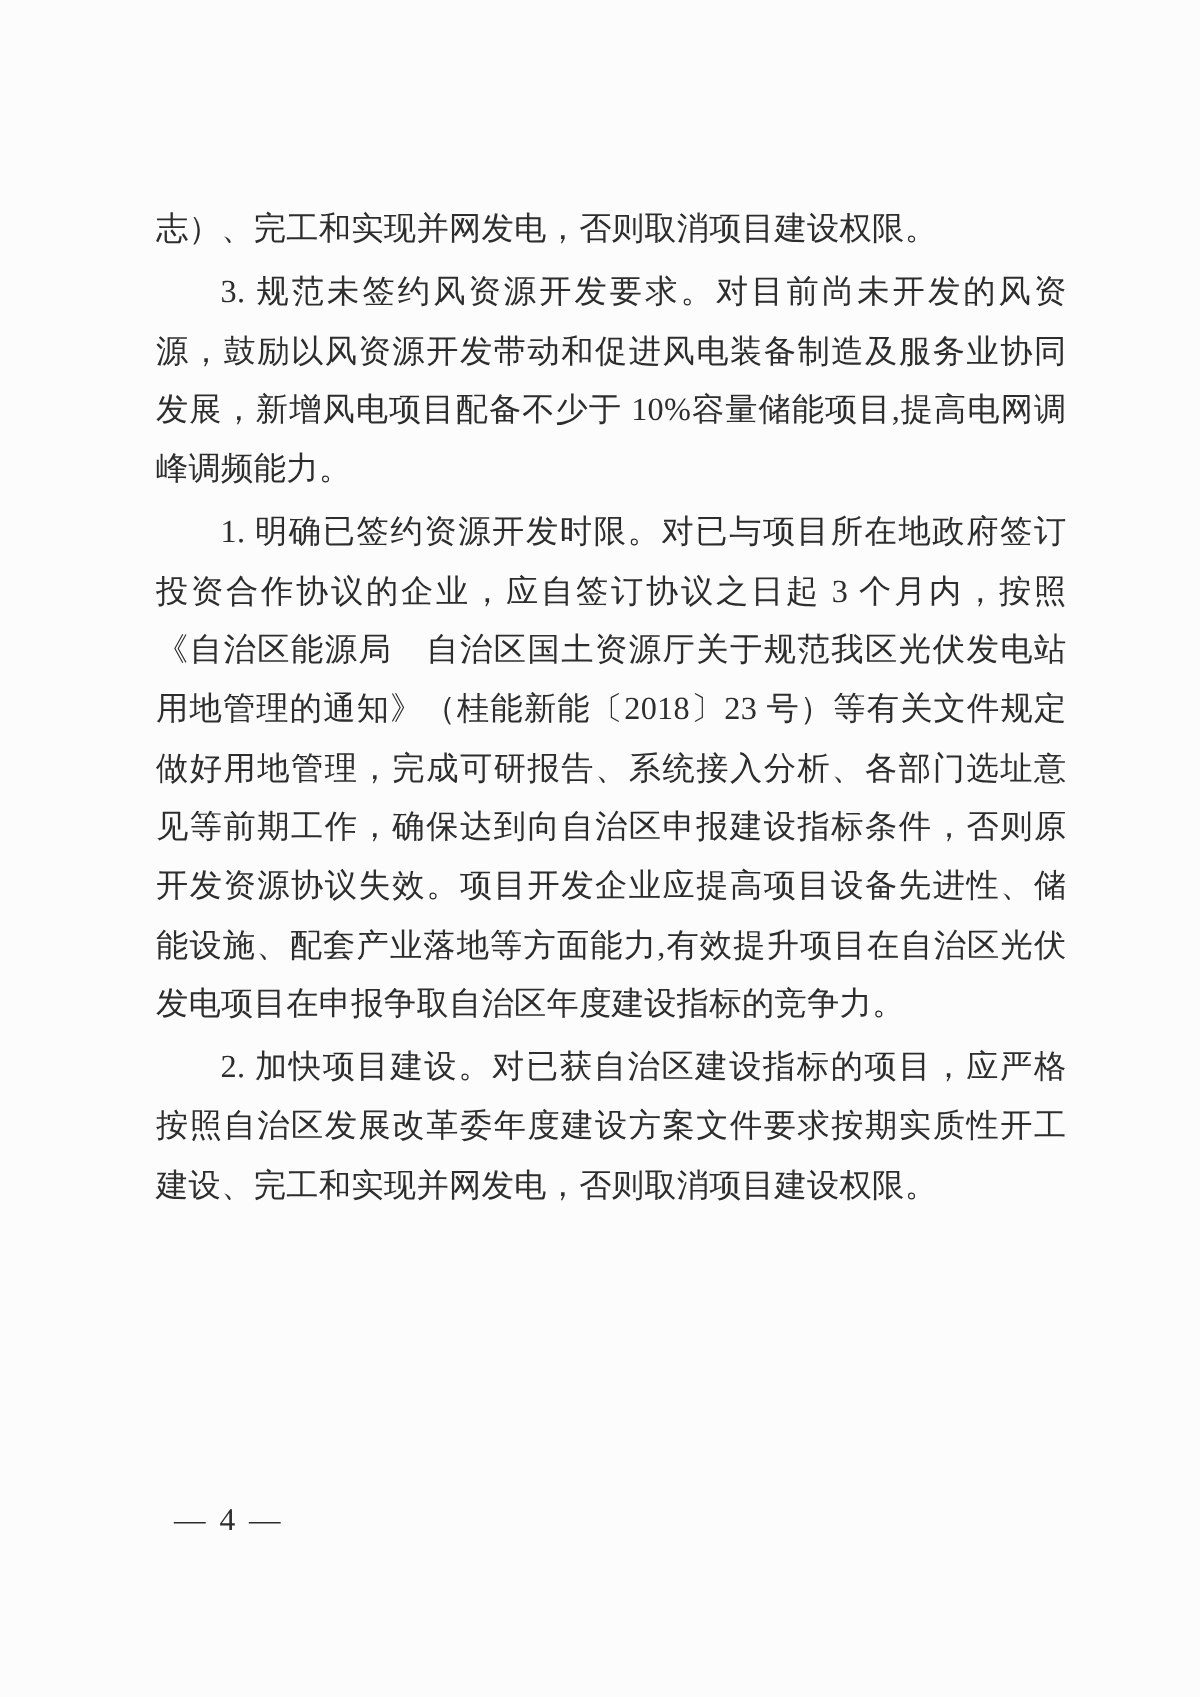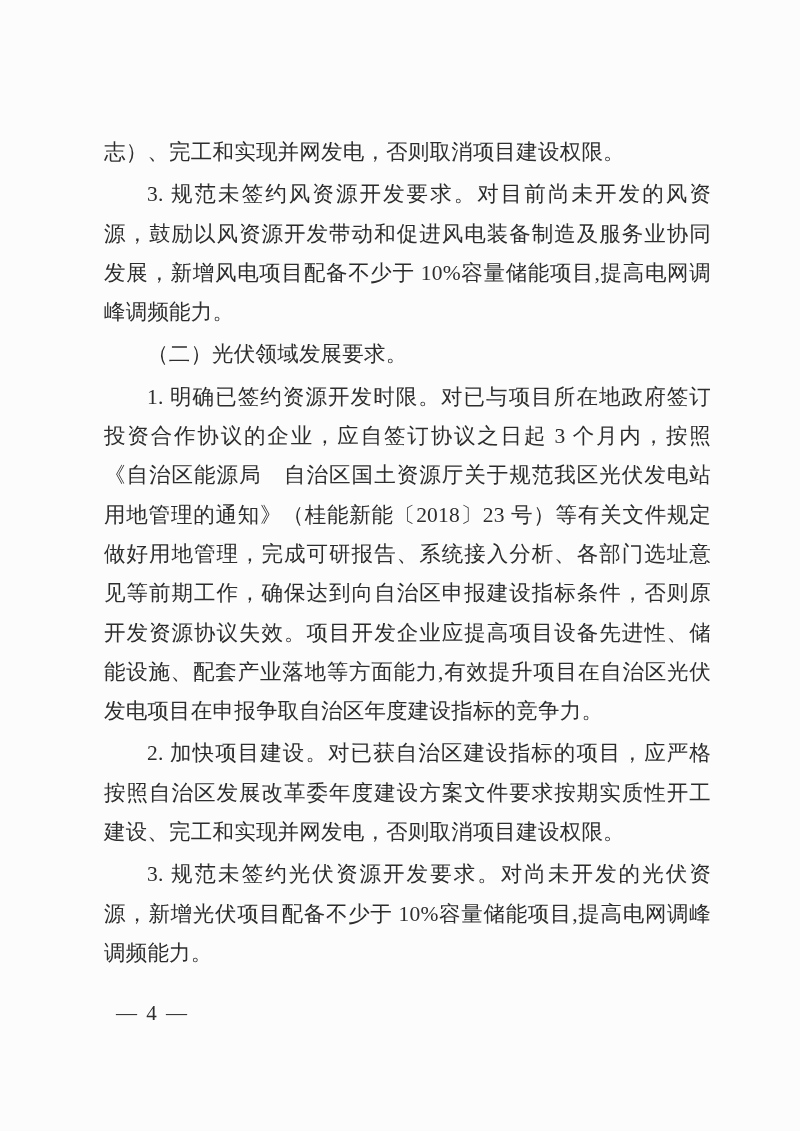--- a/index.html
+++ b/index.html
@@ -62,19 +62,17 @@
     letter-spacing: 2px;
   }
 </style>
 </head>
 <body>
 
 <div class="page">
   <div class="content">
     <p class="body-text">志）、完工和实现并网发电，否则取消项目建设权限。</p>
     <p class="body-text indent">3. 规范未签约风资源开发要求。对目前尚未开发的风资源，鼓励以风资源开发带动和促进风电装备制造及服务业协同发展，新增风电项目配备不少于 10%容量储能项目,提高电网调峰调频能力。</p>
-    <p class="body-text indent sub-heading">（二）光伏领域发展要求。</p>
     <p class="body-text indent">1. 明确已签约资源开发时限。对已与项目所在地政府签订投资合作协议的企业，应自签订协议之日起 3 个月内，按照《自治区能源局　自治区国土资源厅关于规范我区光伏发电站用地管理的通知》（桂能新能〔2018〕23 号）等有关文件规定做好用地管理，完成可研报告、系统接入分析、各部门选址意见等前期工作，确保达到向自治区申报建设指标条件，否则原开发资源协议失效。项目开发企业应提高项目设备先进性、储能设施、配套产业落地等方面能力,有效提升项目在自治区光伏发电项目在申报争取自治区年度建设指标的竞争力。</p>
     <p class="body-text indent">2. 加快项目建设。对已获自治区建设指标的项目，应严格按照自治区发展改革委年度建设方案文件要求按期实质性开工建设、完工和实现并网发电，否则取消项目建设权限。</p>
-    <p class="body-text indent">3. 规范未签约光伏资源开发要求。对尚未开发的光伏资源，新增光伏项目配备不少于 10%容量储能项目,提高电网调峰调频能力。</p>
   </div>
   <div class="page-number">— 4 —</div>
 </div>
 
 </body></html>

